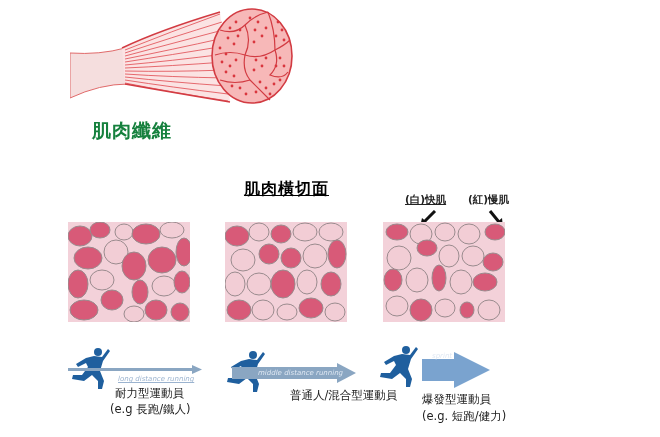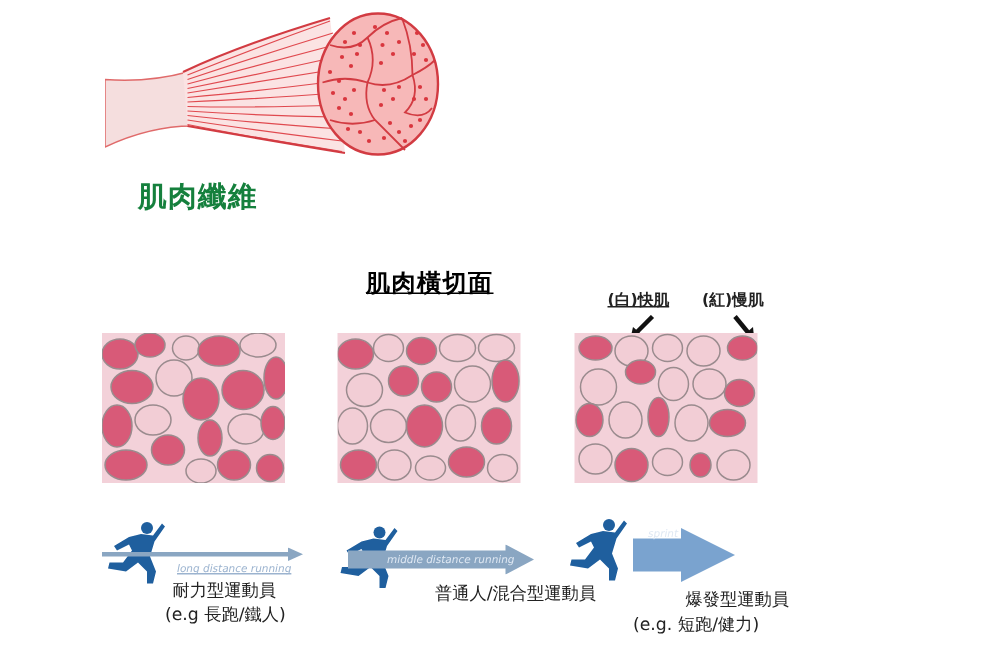--- a/index.html
+++ b/index.html
@@ -235,14 +235,14 @@
   </g>
     </svg>
 </div>
 <div class="abs" style="left:422px; top:352px;">
   <svg width="70" height="36">
       <rect x="0" y="7" width="34" height="22" fill="#7aa3cf"></rect>
       <path d="M32,0 L68,18 L32,36 Z" fill="#7aa3cf"></path>
     </svg>
 </div>
 <div class="abs arrow-text" style="left:432px; top:352px;">sprint</div>
-<div class="abs caption" style="left:422px; top:391px;margin-left:35px;">爆發型運動員</div>
+<div class="abs caption" style="left:422px; top:391px;">爆發型運動員</div>
 <div class="abs caption" style="left:422px; top:408px;">(e.g. 短跑/健力)</div>
 
 </body></html>

